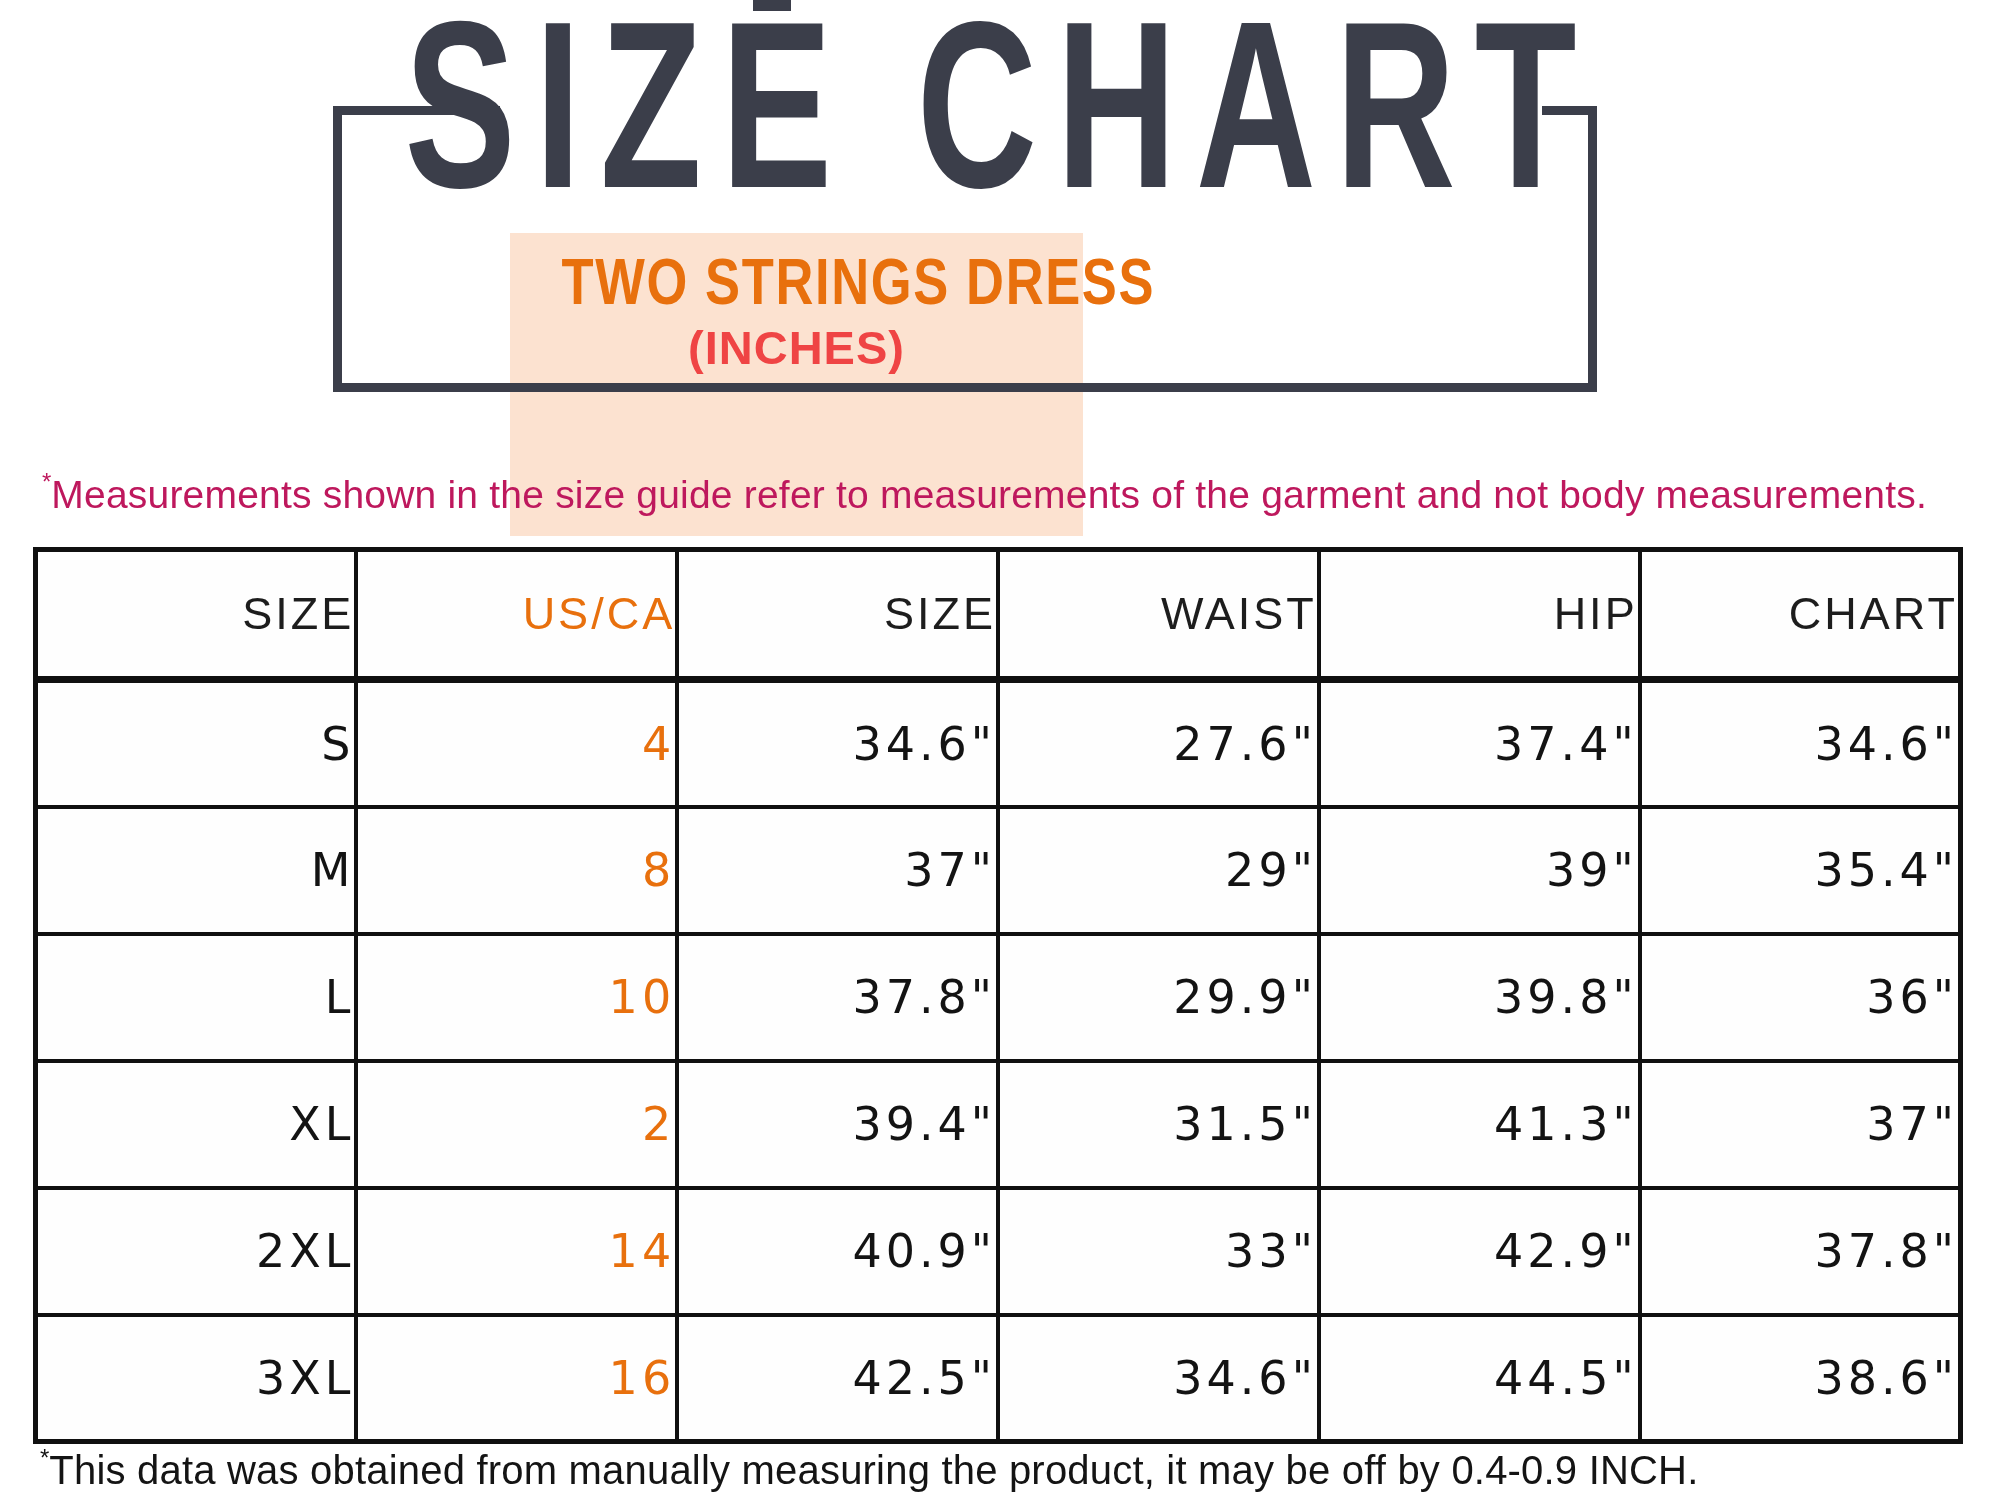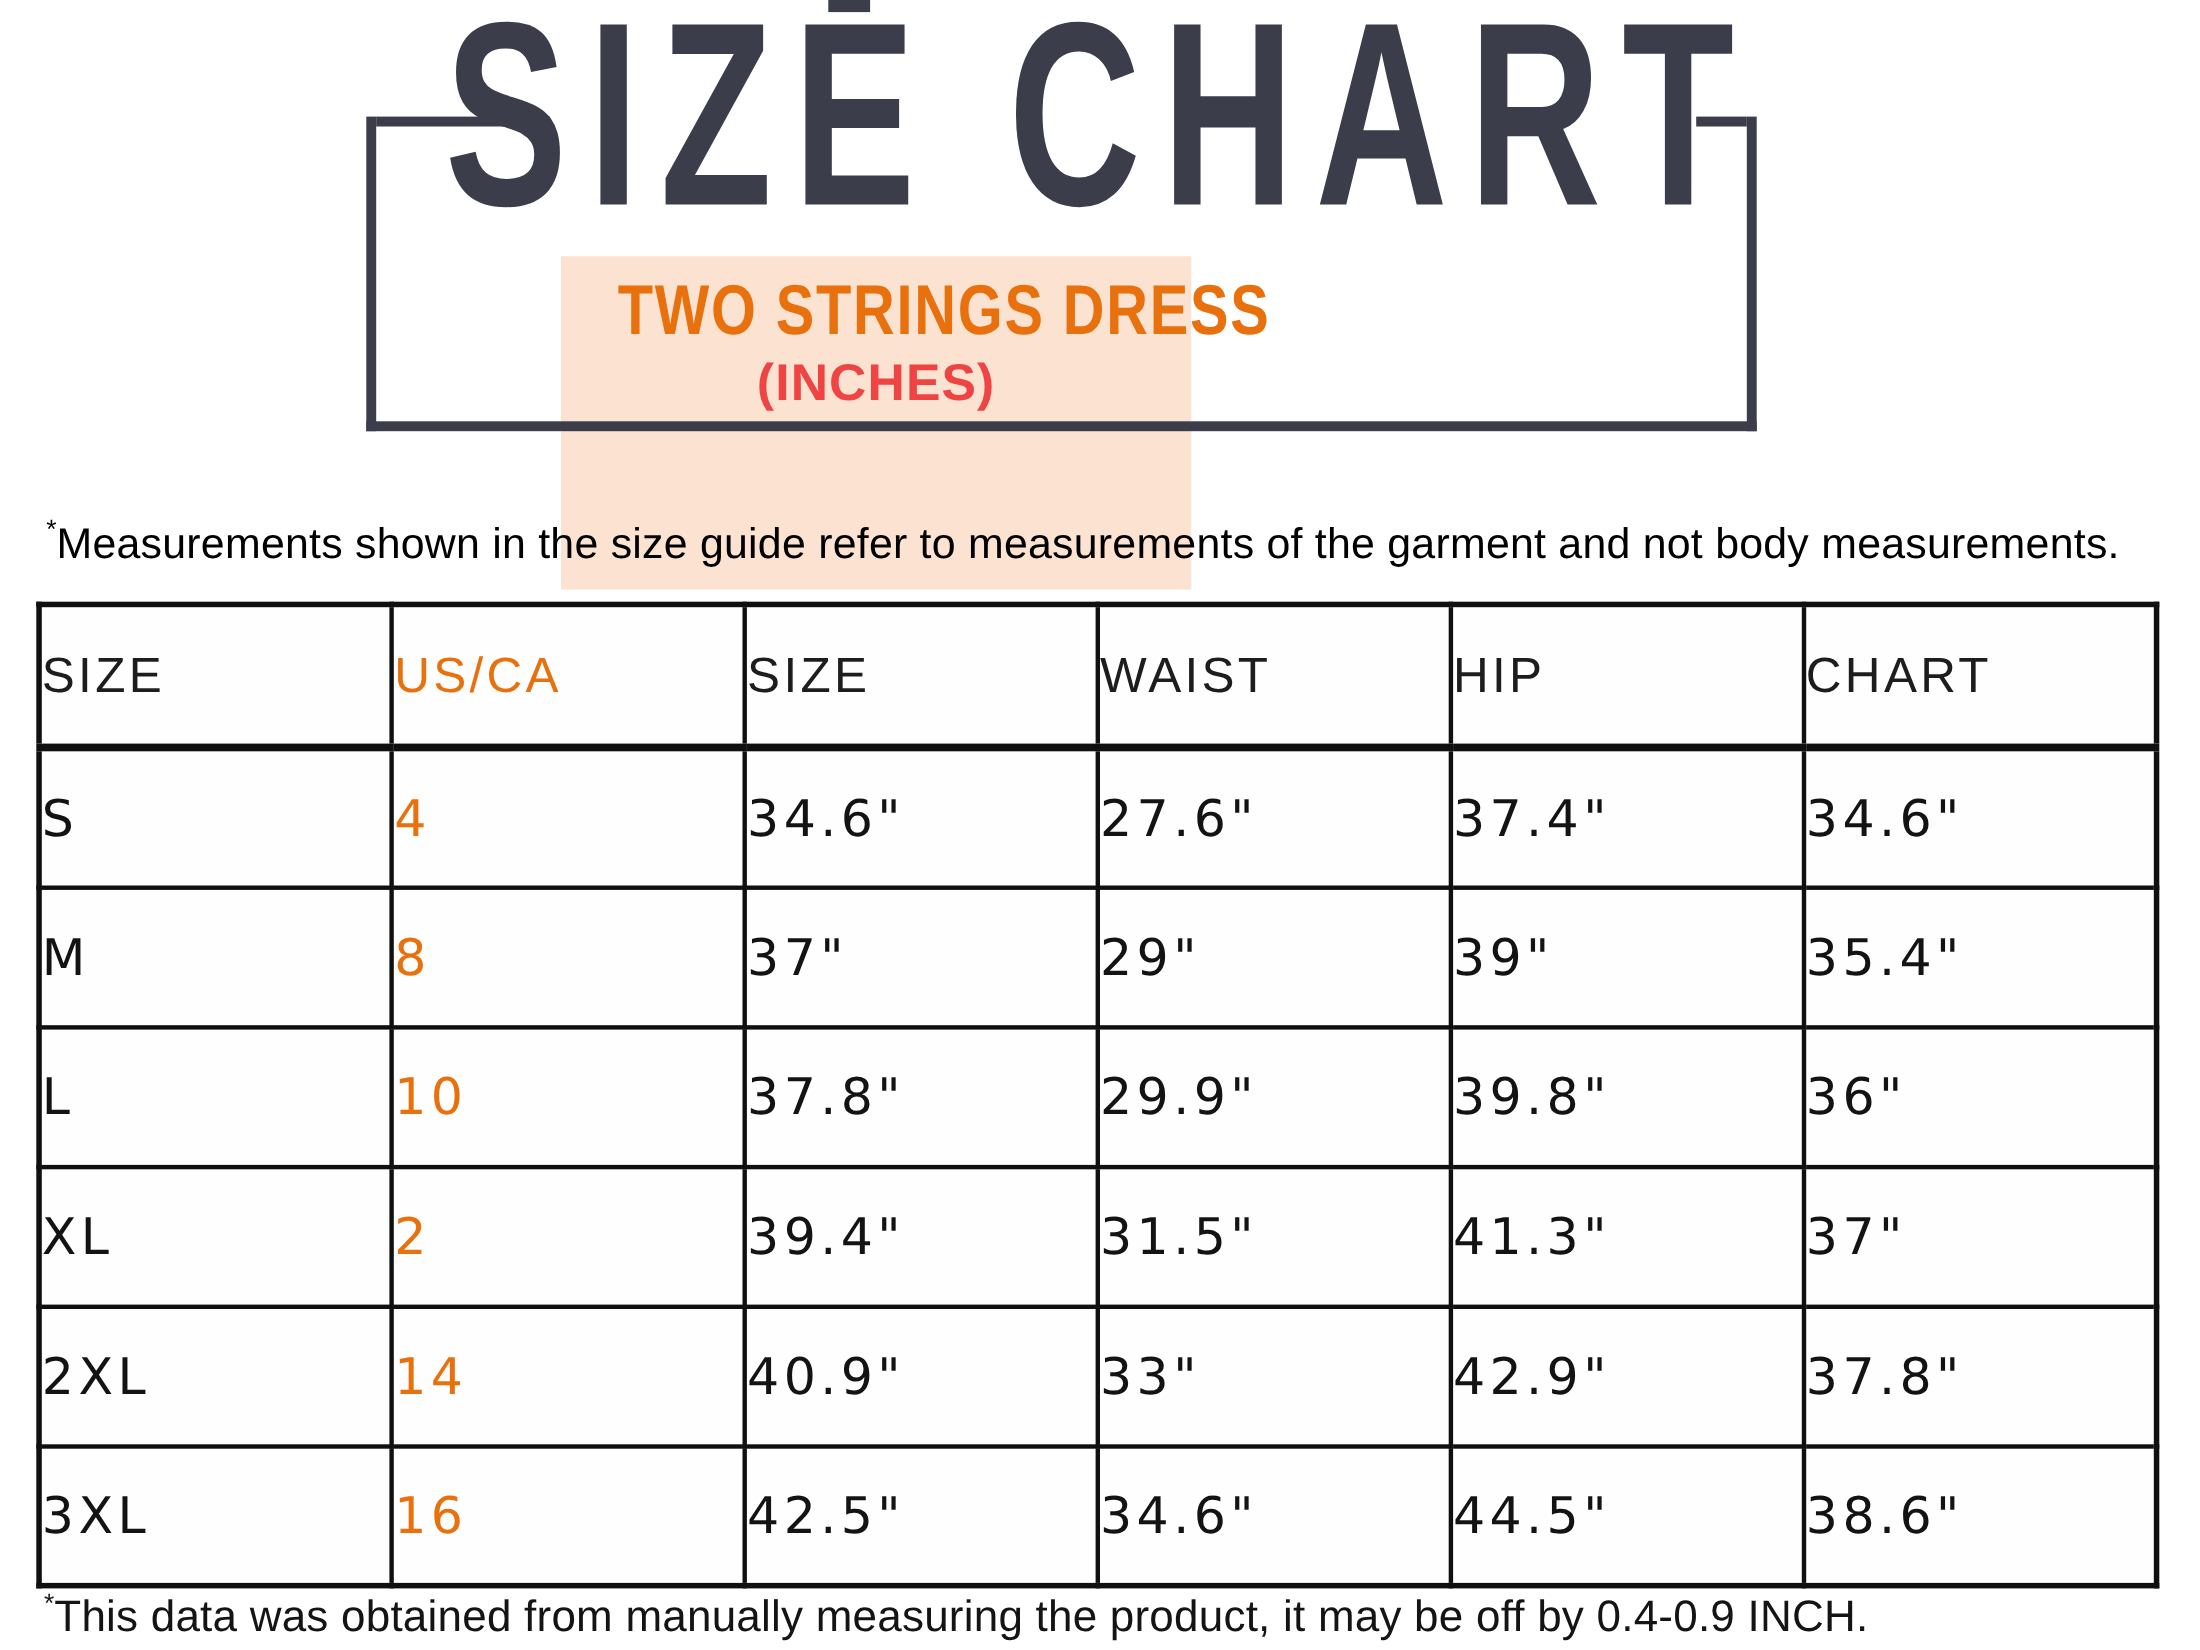--- a/index.html
+++ b/index.html
@@ -26,31 +26,31 @@
   .highlight-box{position:absolute;left:510px;top:233px;width:573px;height:303px;
                  background:#fce2d0;z-index:1;}
 
   .product-name{position:absolute;left:510px;top:250px;width:573px;text-align:center;
                 font-weight:700;font-size:64px;line-height:1;color:#e8700d;letter-spacing:2px;
                 white-space:nowrap;transform:scaleX(0.82);transform-origin:50% 0;z-index:2;}
   .unit-label{position:absolute;left:510px;top:324px;width:573px;text-align:center;
               font-weight:700;font-size:47px;line-height:1;color:#ef4444;letter-spacing:1px;z-index:2;}
 
   
-  .top-note{position:absolute;left:42px;top:468px;font-size:39px;line-height:1.2;color:#000000;
+  .top-note{position:absolute;left:42px;top:468px;font-size:39px;line-height:1.2;color:#be185d;
             letter-spacing:0.2px;white-space:nowrap;z-index:4;}
   .bottom-note{position:absolute;left:40px;top:1444px;font-size:40px;line-height:1.2;color:#141414;
                letter-spacing:0.2px;white-space:nowrap;}
   .note-marker{font-size:24px;vertical-align:18px;letter-spacing:0;}
 
   
   table.size-table{position:absolute;left:33px;top:547px;width:1930px;height:891px;
                    border-collapse:collapse;table-layout:fixed;background:#ffffff;z-index:4;}
   table.size-table col{width:16.666%;}
-  table.size-table th,table.size-table td{border:4px solid #101010;text-align:left;vertical-align:middle;
+  table.size-table th,table.size-table td{border:4px solid #101010;text-align:right;vertical-align:middle;
                    padding:0;background:#fefefe;}
   table.size-table{border:5px solid #101010;}
   tr.header-row{height:130px;}
   tr.header-row th{border-bottom-width:7px;font-weight:400;font-size:45px;letter-spacing:3px;color:#1d1d1d;
                    font-family:"Liberation Sans", sans-serif;}
   tr.data-row{height:127px;}
   tr.data-row td{font-family:"DejaVu Sans", sans-serif;font-size:46px;letter-spacing:4px;color:#131313;}
   .c-orange{color:#e8700d !important;letter-spacing:6px;}
   th.c-orange{font-size:45px;}
 </style>

